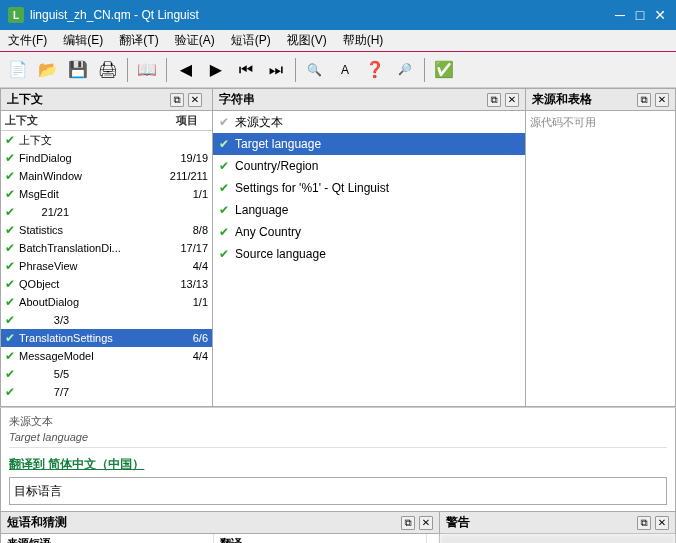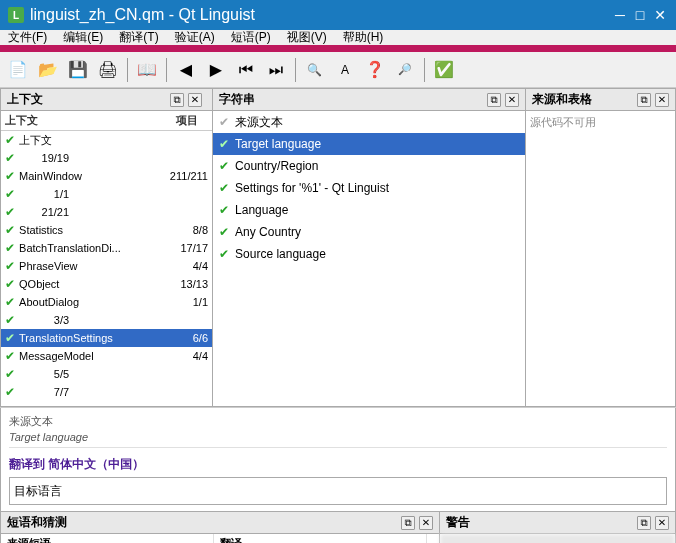--- a/index.html
+++ b/index.html
@@ -31,21 +31,21 @@
       background: #4aaa4a;
       border-radius: 2px;
       display: flex;
       align-items: center;
       justify-content: center;
       font-size: 10px;
       color: white;
       font-weight: bold;
     }
     .title-text {
-      font-size: 16px;
+      font-size: 12px;
       color: white;
     }
     .title-controls {
       display: flex;
       gap: 4px;
     }
     .title-btn {
       width: 16px;
       height: 16px;
       display: flex;
@@ -53,21 +53,21 @@
       justify-content: center;
       font-size: 14px;
       cursor: pointer;
       color: white;
     }
     .menu-bar {
       background: #f0f0f0;
       height: 22px;
       display: flex;
       align-items: center;
-      border-bottom: 7px solid #be185d;
+      border-bottom: 1px solid #be185d;
     }
     .menu-item {
       padding: 2px 8px;
       cursor: pointer;
       font-size: 12px;
       color: #000;
     }
     .toolbar {
       background: #f0f0f0;
       height: 36px;
@@ -253,21 +253,22 @@
       margin-bottom: 2px;
     }
     .source-text-display {
       font-size: 11px;
       color: #555;
       font-style: italic;
     }
     .translation-label {
       font-size: 12px;
       font-weight: bold;
-      color: #4c1d95;
+      color: #15803d;
+      text-decoration: underline;
     }
     .translation-input {
       border: 1px solid #aaa;
       height: 28px;
       width: 100%;
       padding: 2px 4px;
       font-size: 12px;
     }
     
     .bottom-panels {
@@ -378,29 +379,31 @@
       </div>
       <div class="context-list">
 
       <div class="context-row">
             <span class="check-icon">✔</span>
             <span class="context-name">上下文</span>
             <span class="context-count"></span>
           </div>
           <div class="context-row">
             <span class="check-icon">✔</span>
+            <span class="context-name">FindDialog</span>
             <span class="context-count">19/19</span>
           </div>
           <div class="context-row">
             <span class="check-icon">✔</span>
             <span class="context-name">MainWindow</span>
             <span class="context-count">211/211</span>
           </div>
           <div class="context-row">
             <span class="check-icon">✔</span>
+            <span class="context-name">MsgEdit</span>
             <span class="context-count">1/1</span>
           </div>
           <div class="context-row">
             <span class="check-icon">✔</span>
             <span class="context-count">21/21</span>
           </div>
           <div class="context-row">
             <span class="check-icon">✔</span>
             <span class="context-name">Statistics</span>
             <span class="context-count">8/8</span>

